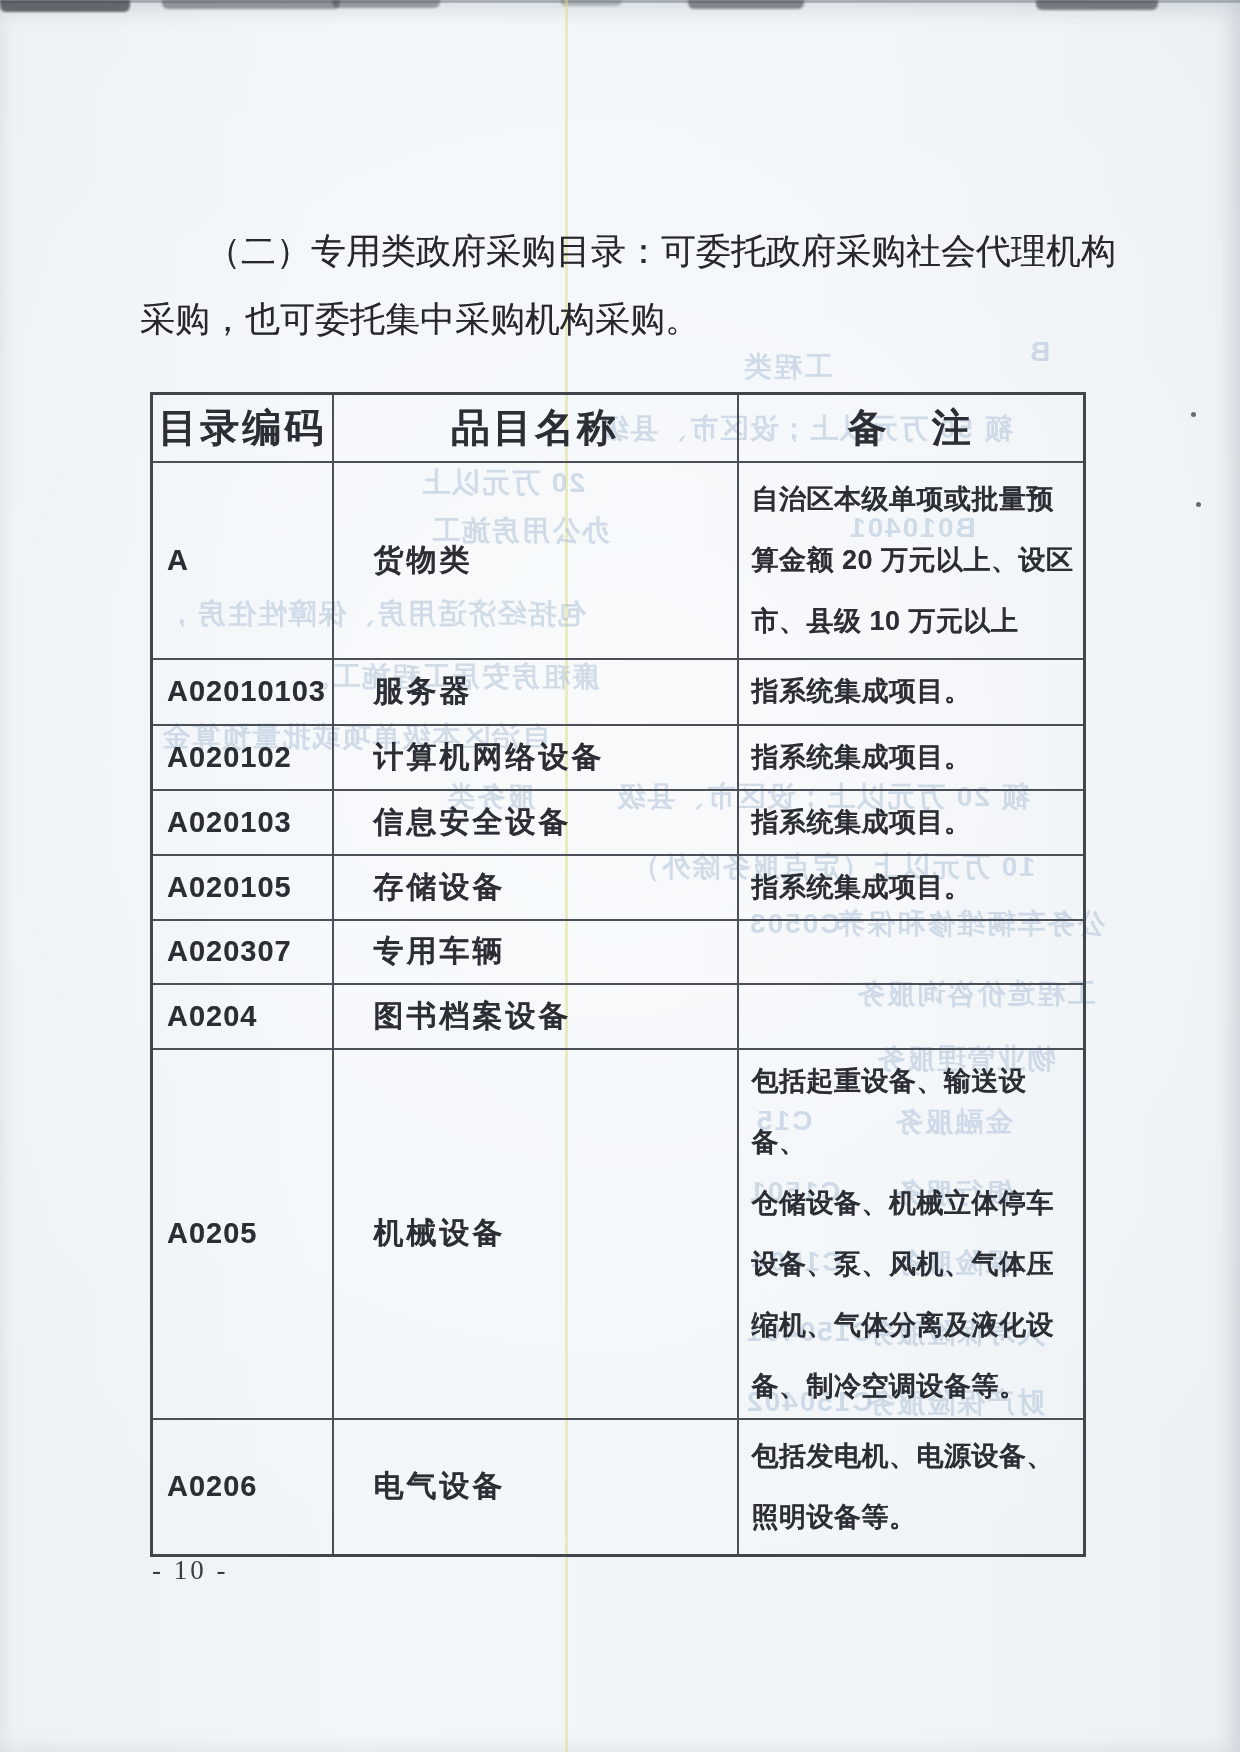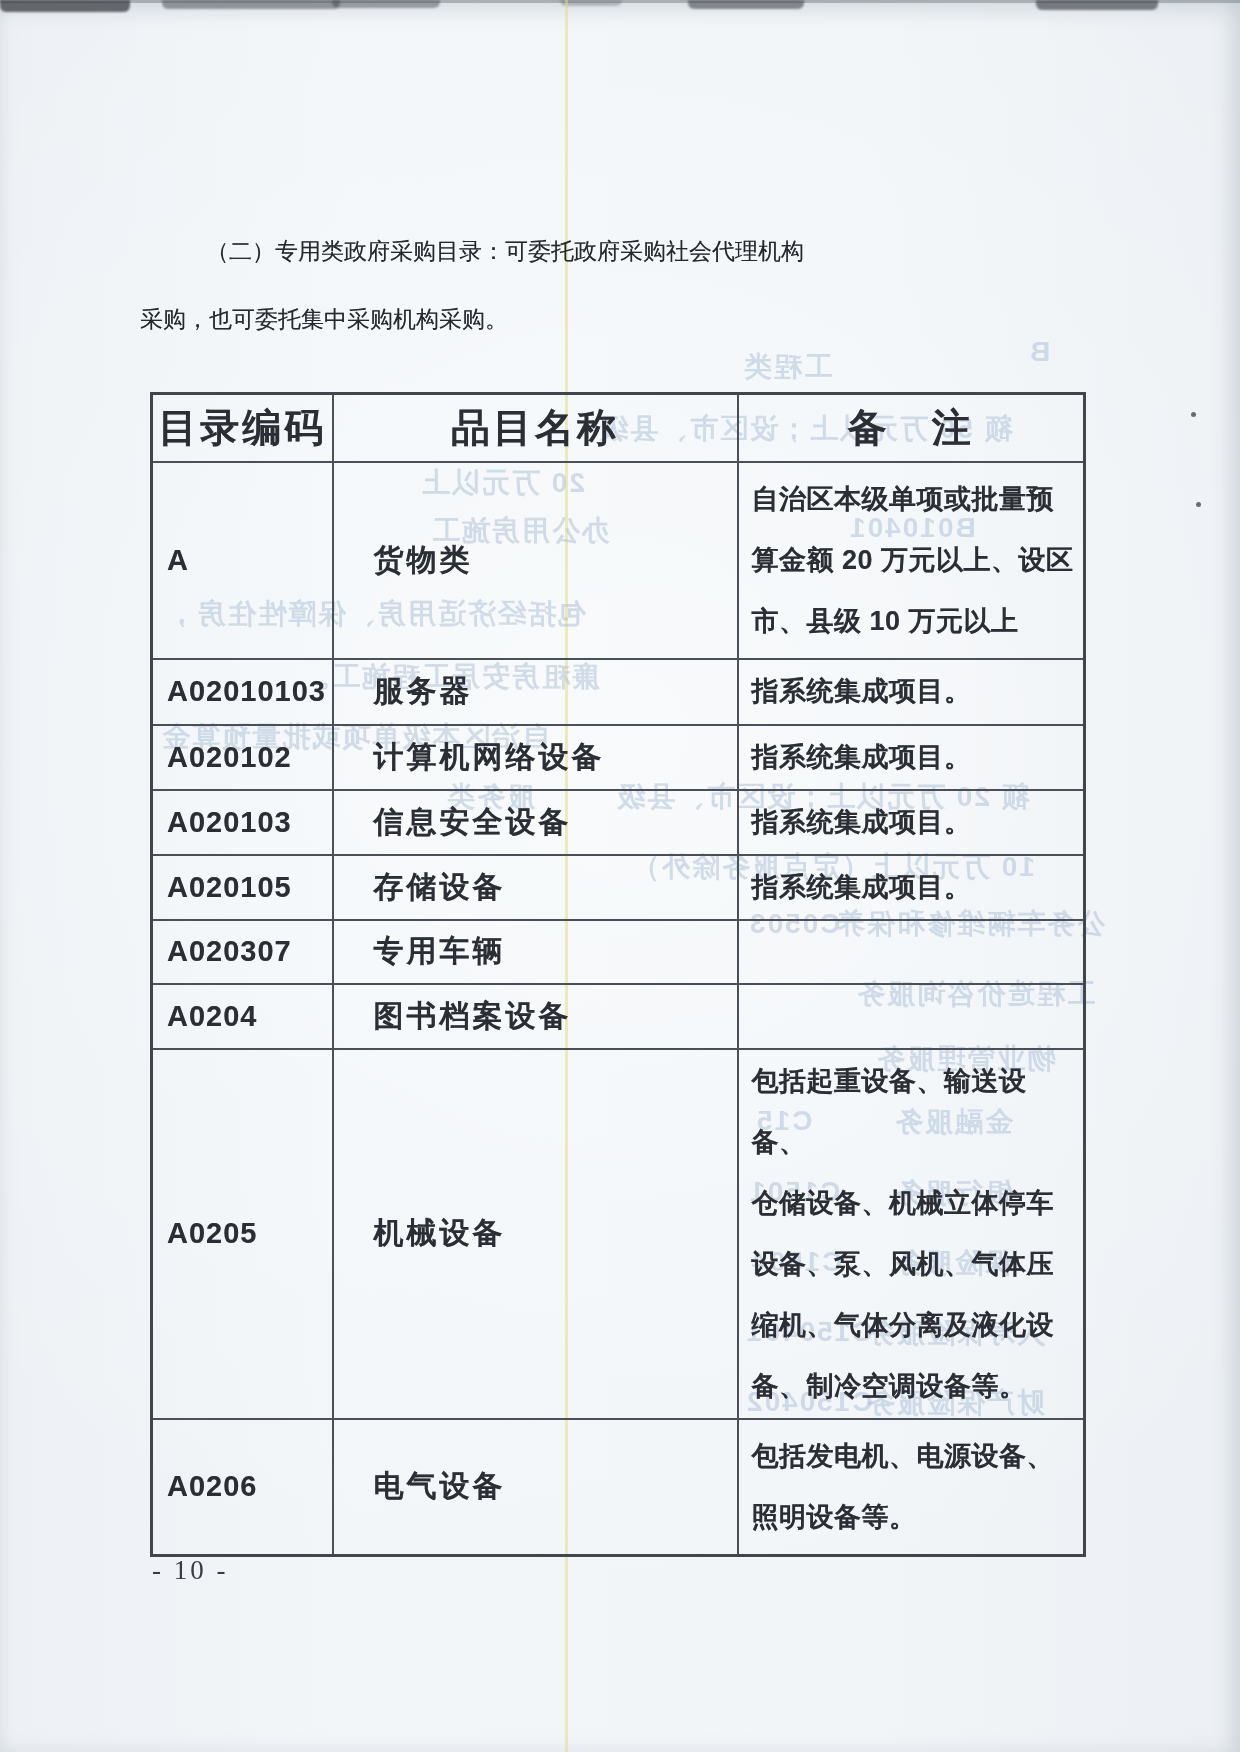--- a/index.html
+++ b/index.html
@@ -27,21 +27,21 @@
   
   .ghost{
     position:absolute; transform:scaleX(-1); white-space:nowrap;
     color:#9db4d0; opacity:.42; font-size:28px; letter-spacing:2px;
     font-weight:bold; filter:blur(.5px); pointer-events:none;
   }
   
   .paragraph{
     position:absolute; left:140px; top:218px; width:995px;
     font-family:"Liberation Serif","DejaVu Serif",serif;
-    font-size:23px; line-height:68px; color:#26282e;
+    font-size:35px; line-height:68px; color:#26282e;
     white-space:pre-line; text-indent:66px;
     text-shadow:0 0 .6px rgba(40,44,52,.45);
   }
   table.catalog{
     position:absolute; left:150px; top:392px; width:933px;
     border-collapse:collapse; table-layout:fixed;
     border:3px solid #41464d;
     text-shadow:0 0 .6px rgba(42,46,54,.4);
   }
   table.catalog td, table.catalog th{

